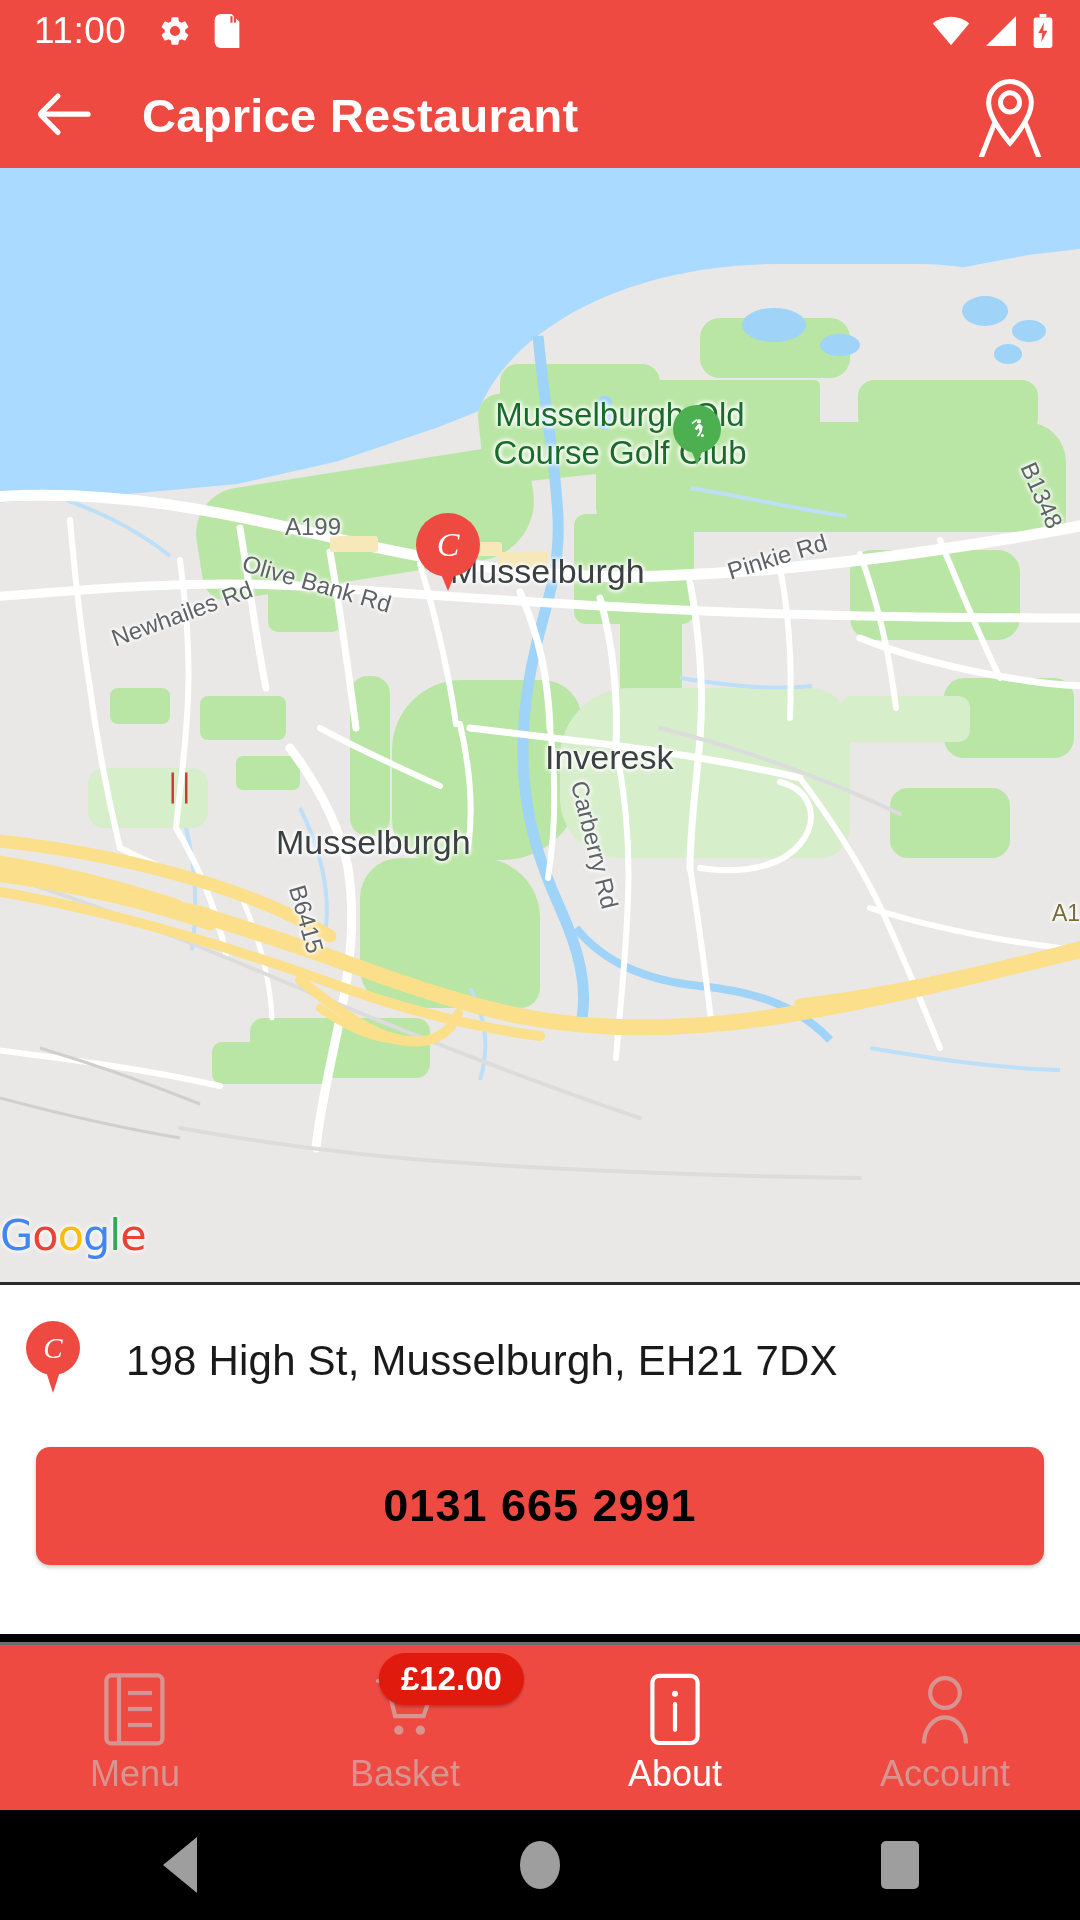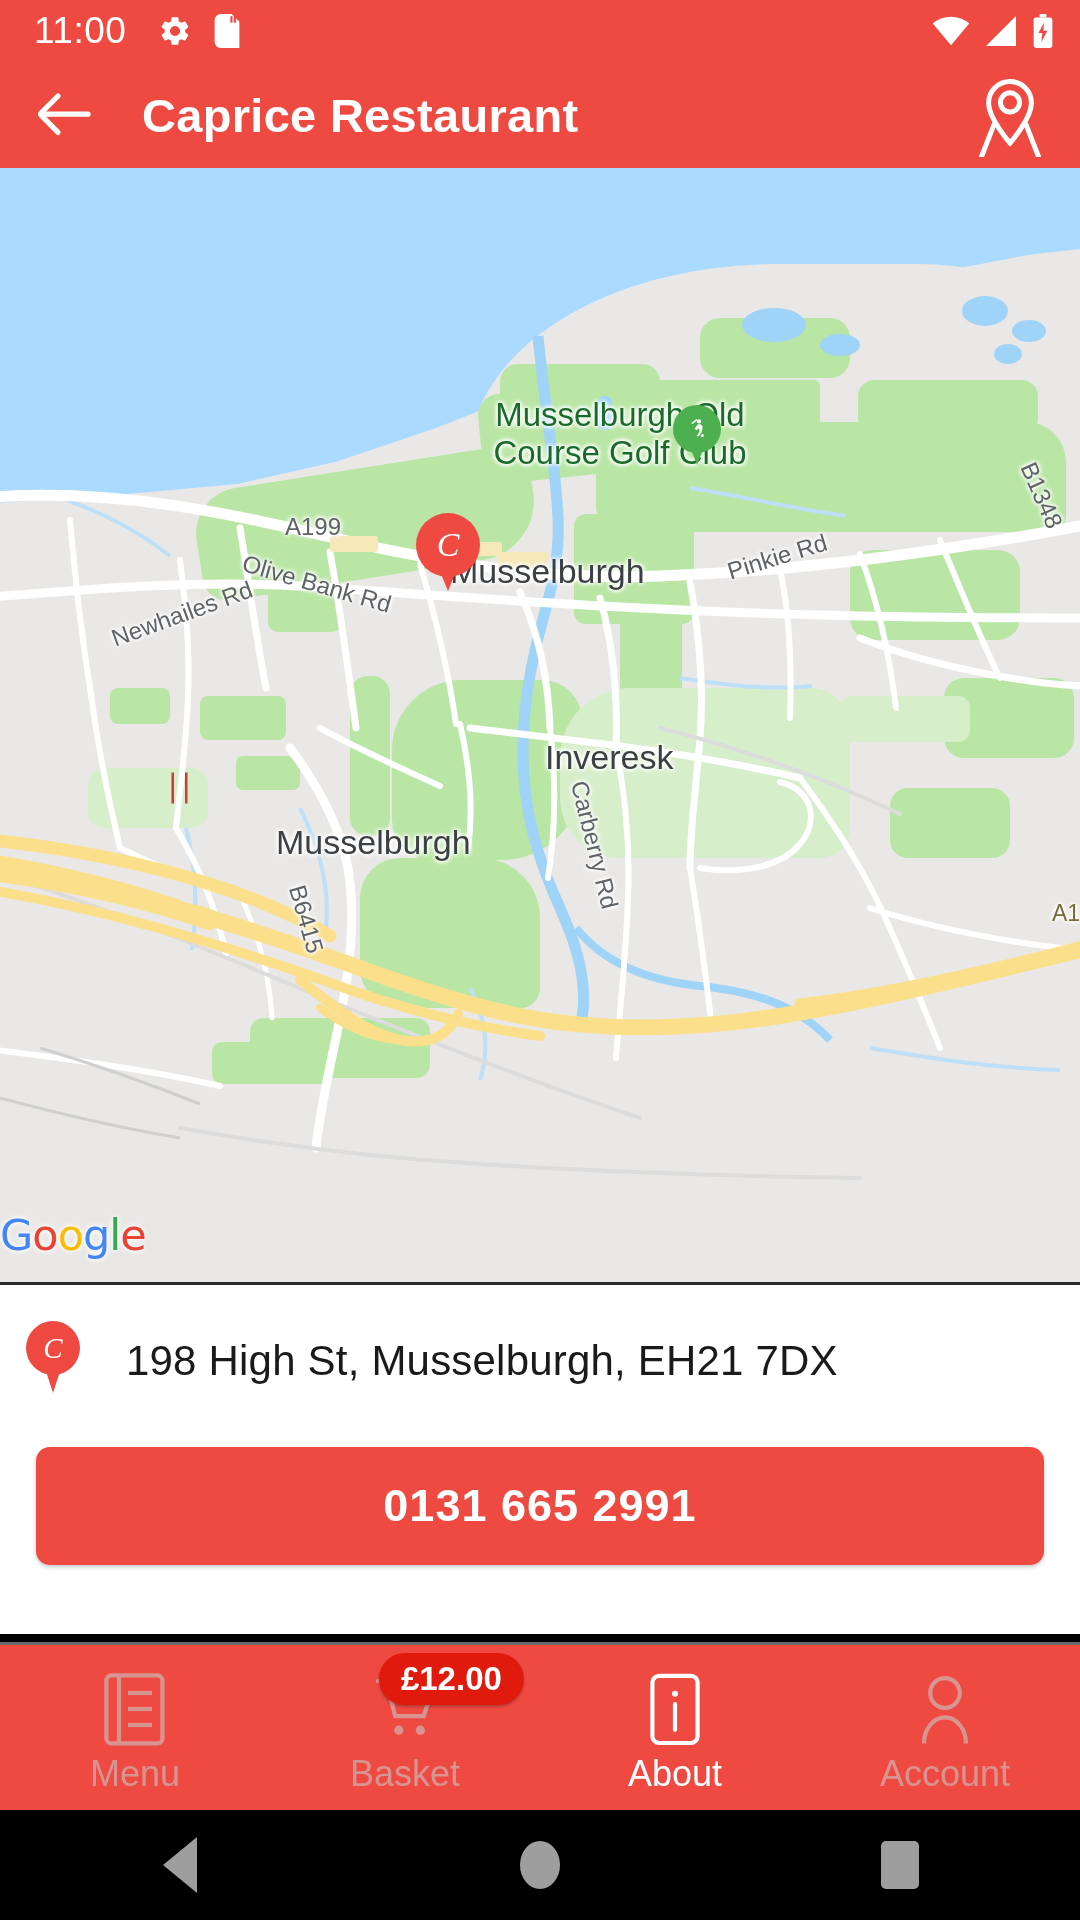--- a/index.html
+++ b/index.html
@@ -116,21 +116,21 @@
     clip-path:polygon(0 0,100% 0,50% 100%);
   }
   .addr-text{
     margin-left:46px; font-size:42px; color:#1a1a1a; letter-spacing:.2px; white-space:nowrap;
   }
   .phone-btn{
     margin:46px 36px 0 36px; height:118px; background:#ef4a42; border-radius:14px;
     display:flex; align-items:center; justify-content:center; cursor:pointer;
     box-shadow:0 2px 4px rgba(0,0,0,.22);
   }
-  .phone-btn span{ color:#ffffff; font-size:45px; font-weight:bold; letter-spacing:1px; }
+  .phone-btn span{ color:#000000; font-size:45px; font-weight:bold; letter-spacing:1px; }
 
   
   .bottomnav{
     position:absolute; top:1642px; left:0; width:1080px; height:168px;
     background:#ef4a42; display:flex; border-top:3px solid #6b6b6b;
   }
   .navitem{
     flex:1; position:relative; display:flex; flex-direction:column;
     align-items:center; justify-content:center; cursor:pointer; padding-top:8px;
   }

